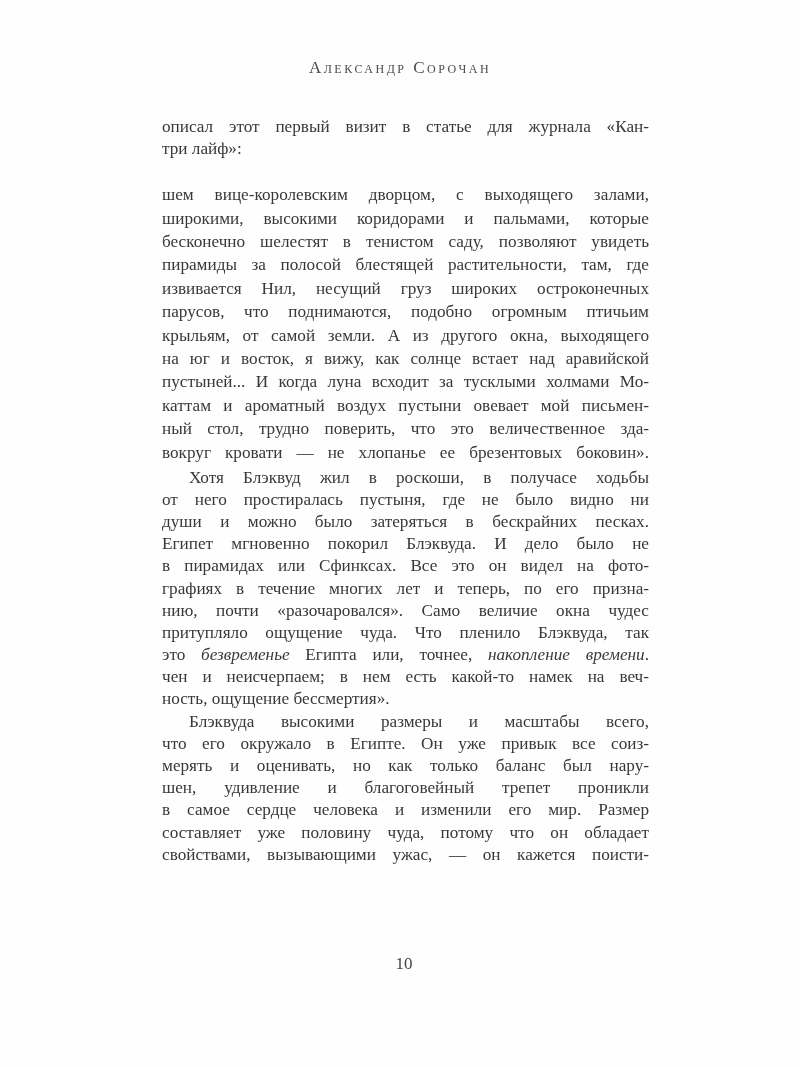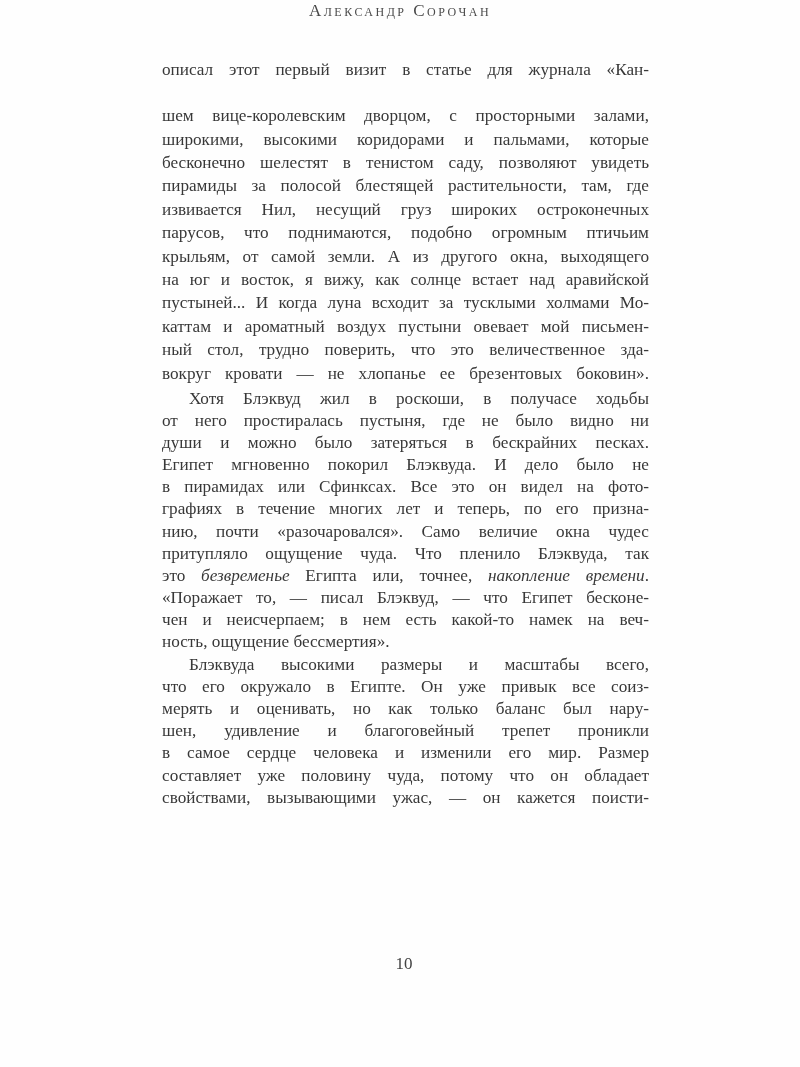--- a/index.html
+++ b/index.html
@@ -11,20 +11,21 @@
     position: relative;
     width: 800px;
     height: 1067px;
     background: #fefefe;
     color: #383838;
     font-family: "Liberation Serif", serif;
     box-sizing: border-box;
     overflow: hidden;
   }
   .running-header {
+    padding-top: 57px;
     text-align: center;
     font-variant: small-caps;
     letter-spacing: 2.5px;
     font-size: 17px;
     line-height: 22px;
     color: #4a4a4a;
   }
   .text-block {
     width: 487px;
     margin-left: 162px;
@@ -68,23 +69,24 @@
 </head>
 <body>
 
 <div class="page">
   <div class="running-header">Александр Сорочан</div>
 
   <main class="text-block">
     <div id="paragraphs">
         <div class="para body">
           <div class="line just">описал этот первый визит в статье для журнала «Кан-</div>
+          <div class="line">три лайф»:</div>
         </div>
         <div class="para quote" style="margin-top: 23px;">
-          <div class="line just">шем вице-королевским дворцом, с просторными залами,</div>
+          <div class="line just">шем вице-королевским дворцом, с выходящего залами,</div>
           <div class="line just">широкими, высокими коридорами и пальмами, которые</div>
           <div class="line just">бесконечно шелестят в тенистом саду, позволяют увидеть</div>
           <div class="line just">пирамиды за полосой блестящей растительности, там, где</div>
           <div class="line just">извивается Нил, несущий груз широких остроконечных</div>
           <div class="line just">парусов, что поднимаются, подобно огромным птичьим</div>
           <div class="line just">крыльям, от самой земли. А из другого окна, выходящего</div>
           <div class="line just">на юг и восток, я вижу, как солнце встает над аравийской</div>
           <div class="line just">пустыней... И когда луна всходит за тусклыми холмами Мо-</div>
           <div class="line just">каттам и ароматный воздух пустыни овевает мой письмен-</div>
           <div class="line just">ный стол, трудно поверить, что это величественное зда-</div>
@@ -93,21 +95,20 @@
         <div class="para body" style="margin-top: 3px;">
           <div class="line just first-indent">Хотя Блэквуд жил в роскоши, в получасе ходьбы</div>
           <div class="line just">от него простиралась пустыня, где не было видно ни</div>
           <div class="line just">души и можно было затеряться в бескрайних песках.</div>
           <div class="line just">Египет мгновенно покорил Блэквуда. И дело было не</div>
           <div class="line just">в пирамидах или Сфинксах. Все это он видел на фото-</div>
           <div class="line just">графиях в течение многих лет и теперь, по его призна-</div>
           <div class="line just">нию, почти «разочаровался». Само величие окна чудес</div>
           <div class="line just">притупляло ощущение чуда. Что пленило Блэквуда, так</div>
           <div class="line just">это <em>безвременье</em> Египта или, точнее, <em>накопление времени</em>.</div>
-          <div class="line just">«Поражает то, — писал Блэквуд, — что Египет бесконе-</div>
           <div class="line just">чен и неисчерпаем; в нем есть какой-то намек на веч-</div>
           <div class="line">ность, ощущение бессмертия».</div>
         </div>
         <div class="para body" style="margin-top: 1px;">
           <div class="line just first-indent">Блэквуда высокими размеры и масштабы всего,</div>
           <div class="line just">что его окружало в Египте. Он уже привык все соиз-</div>
           <div class="line just">мерять и оценивать, но как только баланс был нару-</div>
           <div class="line just">шен, удивление и благоговейный трепет проникли</div>
           <div class="line just">в самое сердце человека и изменили его мир. Размер</div>
           <div class="line just">составляет уже половину чуда, потому что он обладает</div>

